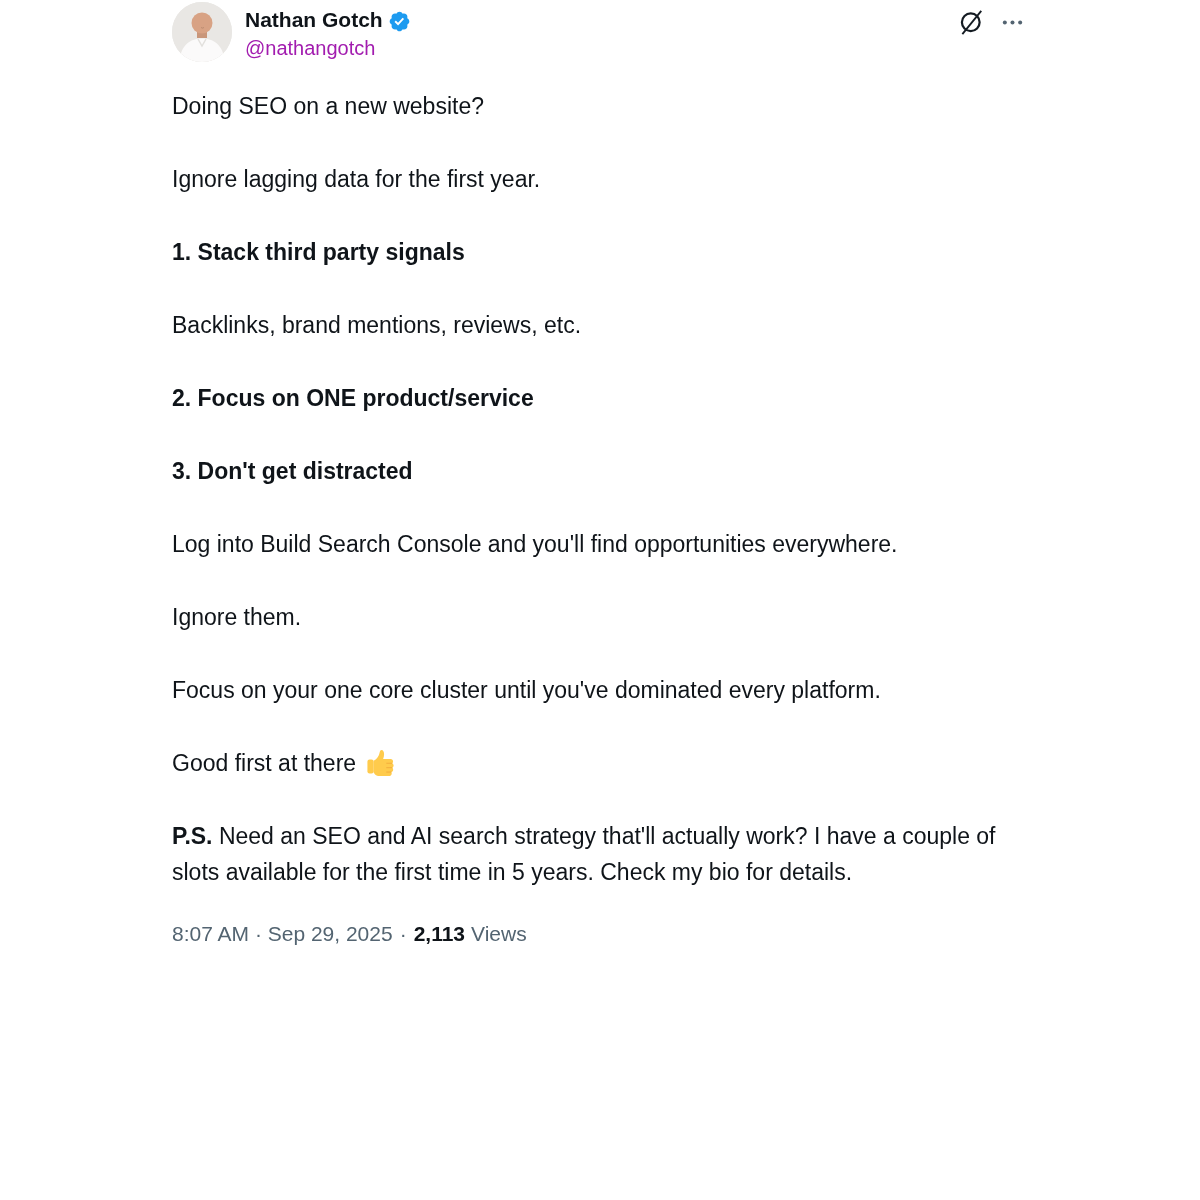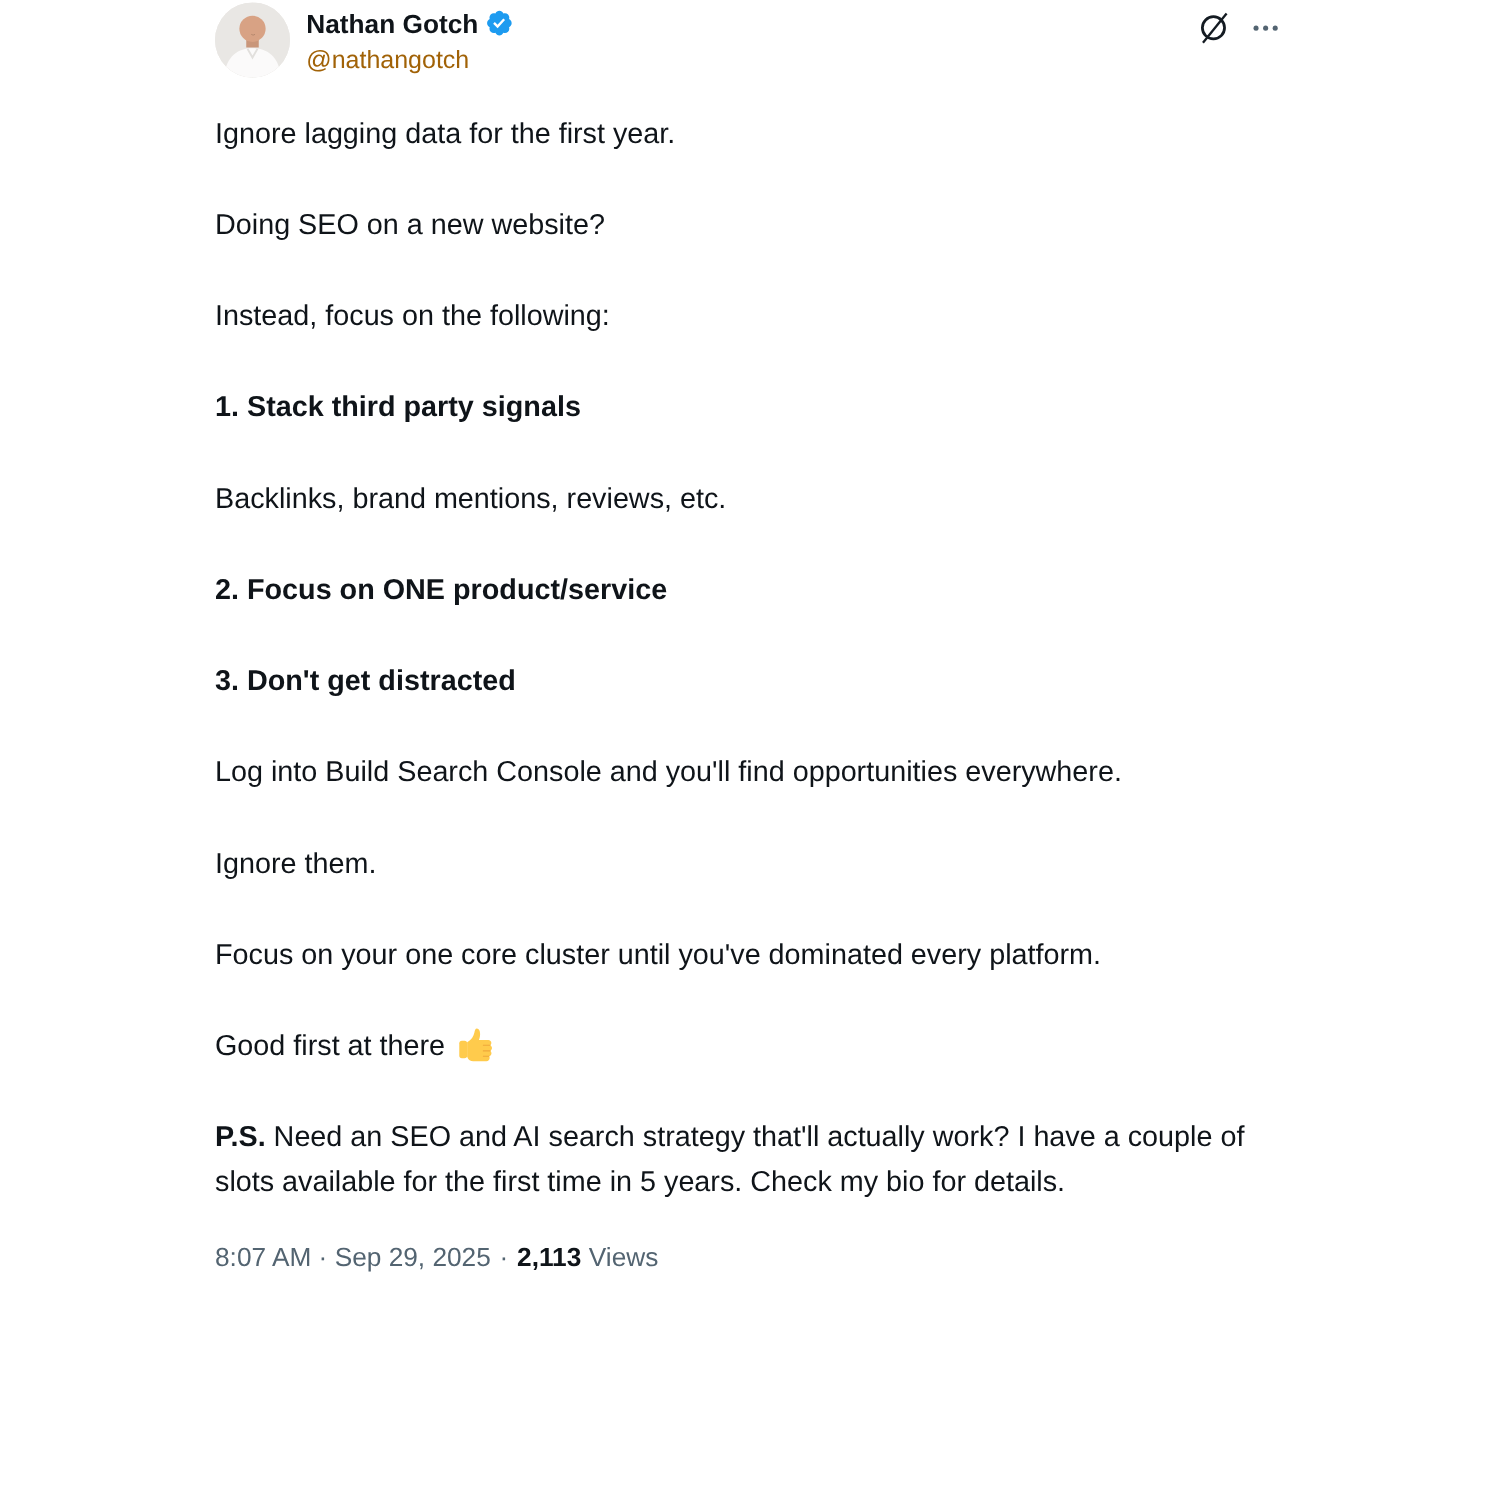--- a/index.html
+++ b/index.html
@@ -31,34 +31,34 @@
   }
   .avatar svg { display: block; width: 100%; height: 100%; }
   .user-info {
     margin-left: 13px;
     padding-top: 5px;
     flex: 1;
     min-width: 0;
   }
   .name-row {
     display: flex;
-    align-items: flex-start;
+    align-items: flex-end;
     gap: 5px;
   }
   .display-name {
     font-size: 21px;
     font-weight: 700;
     color: #0f1419;
     line-height: 26px;
     cursor: pointer;
   }
   .verified-badge { width: 23px; height: 23px; display: inline-block; }
   .handle {
     font-size: 20px;
-    color: #a16207;
+    color: #a21caf;
     line-height: 25px;
     margin-top: 3px;
     cursor: pointer;
   }
   .header-actions {
     display: flex;
     align-items: center;
     gap: 16px;
     padding-top: 6px;
     padding-right: 4px;
@@ -139,23 +139,22 @@
         <svg width="23" height="23" viewBox="0 0 24 24">
           <circle cx="4" cy="12" r="2.1" fill="#536471"></circle>
           <circle cx="12" cy="12" r="2.1" fill="#536471"></circle>
           <circle cx="20" cy="12" r="2.1" fill="#536471"></circle>
         </svg>
       </button>
     </div>
   </div>
 
   <div class="tweet-body">
+    <p>Doing SEO on a new website?</p>
     <p>Ignore lagging data for the first year.</p>
-    <p>Doing SEO on a new website?</p>
-    <p>Instead, focus on the following:</p>
     <p class="bold">1. Stack third party signals</p>
     <p>Backlinks, brand mentions, reviews, etc.</p>
     <p class="bold">2. Focus on ONE product/service</p>
     <p class="bold">3. Don't get distracted</p>
     <p>Log into Build Search Console and you'll find opportunities everywhere.</p>
     <p>Ignore them.</p>
     <p>Focus on your one core cluster until you've dominated every platform.</p>
     <p><span>Good first at there</span><svg class="emoji" viewBox="0 0 32 32">
         <rect x="2.5" y="14" width="6.5" height="14.5" rx="2.2" fill="#ffcb4c"></rect>
         <path fill="#ffcb4c" d="M9 27.2 V15.2 C12.6 13.3 14.3 10.6 15 7.3 C15.3 5.7 15.7 4 17.1 4 C18.7 4 19.7 5.9 19.7 8.4 C19.7 10.3 19.3 12 18.7 13.4 L26.5 13.4 C27.9 13.4 29 14.5 29 15.9 C29 16.7 28.7 17.3 28.1 17.8 C28.9 18.3 29.5 19.1 29.5 20.1 C29.5 21.1 29 21.9 28.2 22.4 C28.7 22.9 29.1 23.6 29.1 24.4 C29.1 25.6 28.3 26.6 27.2 26.9 C27.4 27.3 27.6 27.8 27.6 28.3 C27.6 29.8 26.4 31 24.9 31 L14 31 C11.8 31 10 30 9 27.2 Z"></path>

